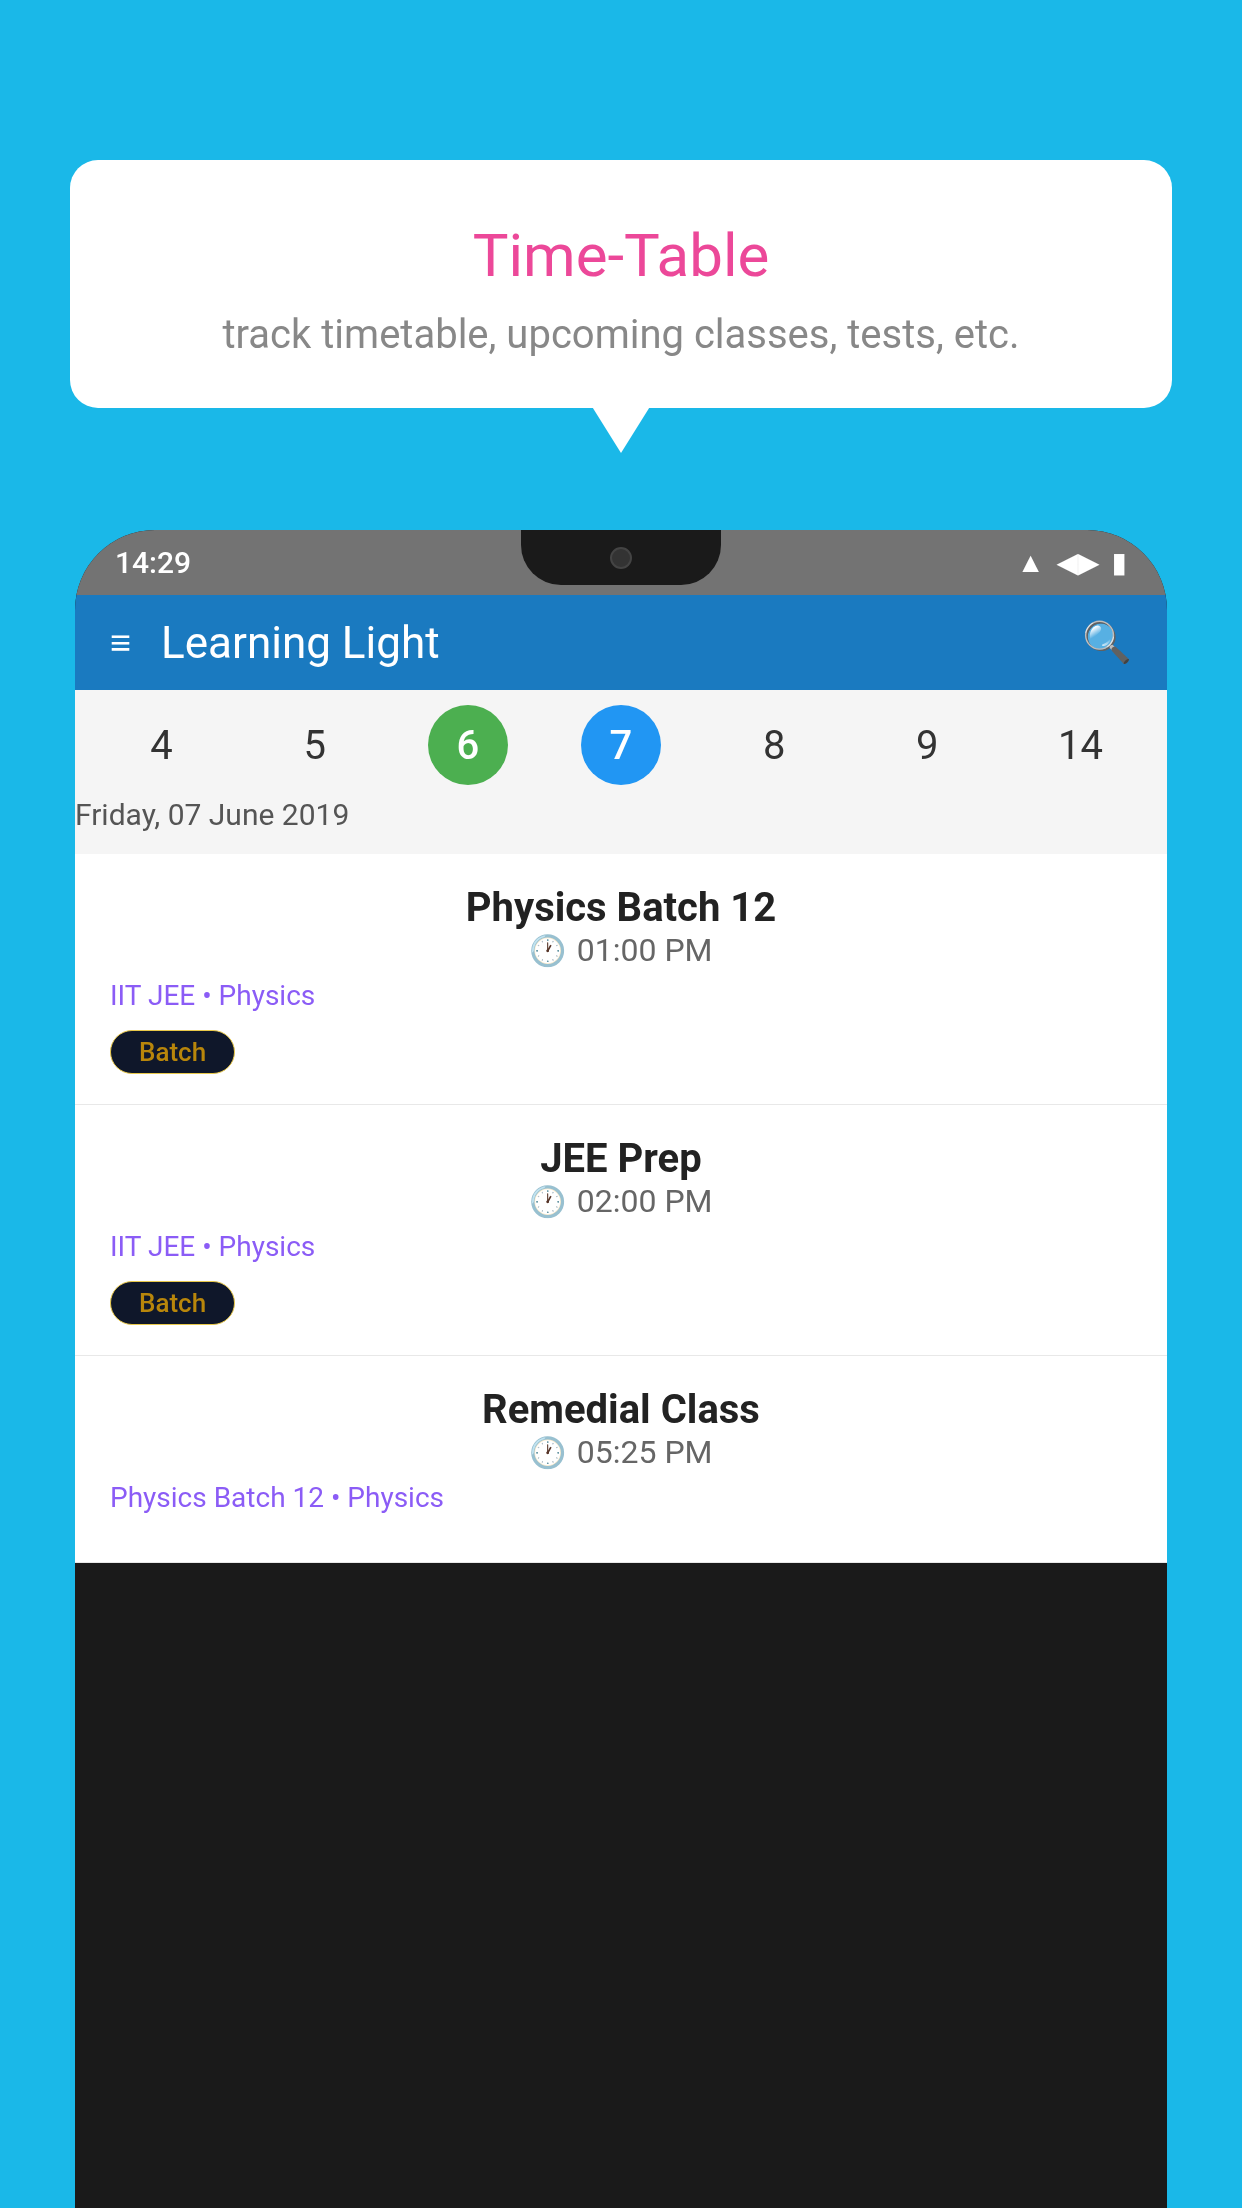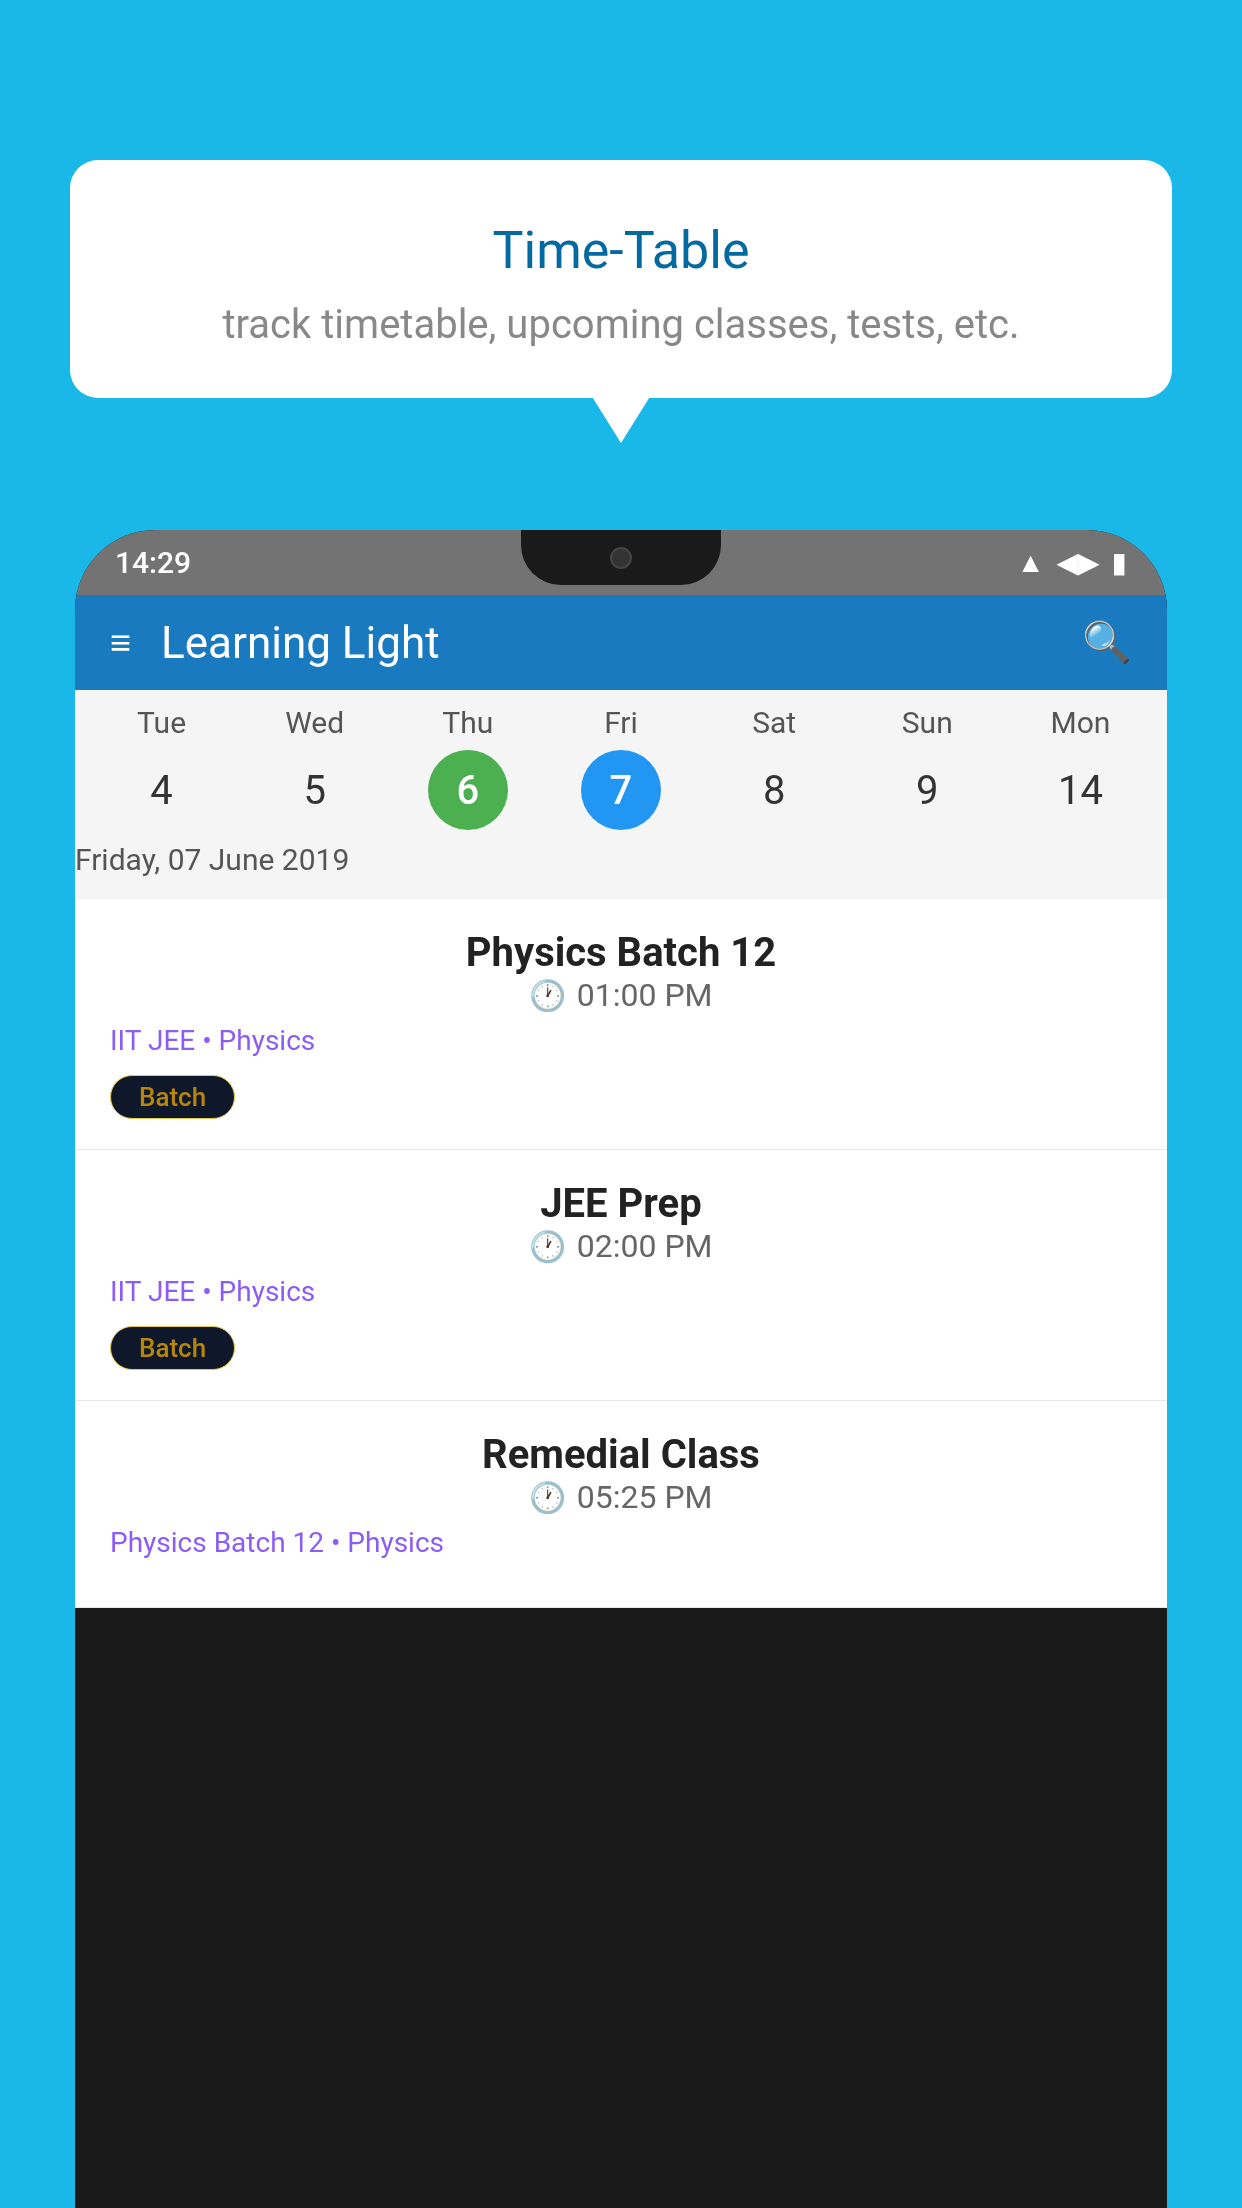--- a/index.html
+++ b/index.html
@@ -31,23 +31,23 @@
       position: absolute;
       bottom: -45px;
       left: 50%;
       transform: translateX(-50%);
       border-left: 30px solid transparent;
       border-right: 30px solid transparent;
       border-top: 48px solid white;
     }
 
     .bubble-title {
-      font-size: 52px;
+      font-size: 60px;
       font-weight: 400;
-      color: #0369a1;
+      color: #ec4899;
       margin-bottom: 20px;
     }
 
     .bubble-subtitle {
       font-size: 40px;
       color: #888;
       font-weight: 400;
     }
 
     
@@ -284,29 +284,20 @@
       </div>
     </div>
 
     <div class="app-bar">
       <div class="hamburger-icon">≡</div>
       <div class="app-title">Learning Light</div>
       <div class="search-icon-btn">🔍</div>
     </div>
 
     <div class="calendar-strip">
-      <div class="day-names">
-        <span class="day-name">Tue</span>
-        <span class="day-name">Wed</span>
-        <span class="day-name">Thu</span>
-        <span class="day-name">Fri</span>
-        <span class="day-name">Sat</span>
-        <span class="day-name">Sun</span>
-        <span class="day-name">Mon</span>
-      </div>
       <div class="day-numbers">
         <div class="day-num">4</div>
         <div class="day-num">5</div>
         <div class="day-num today">6</div>
         <div class="day-num selected">7</div>
         <div class="day-num">8</div>
         <div class="day-num">9</div>
         <div class="day-num">14</div>
       </div>
       <div class="selected-date-label">Friday, 07 June 2019</div>

